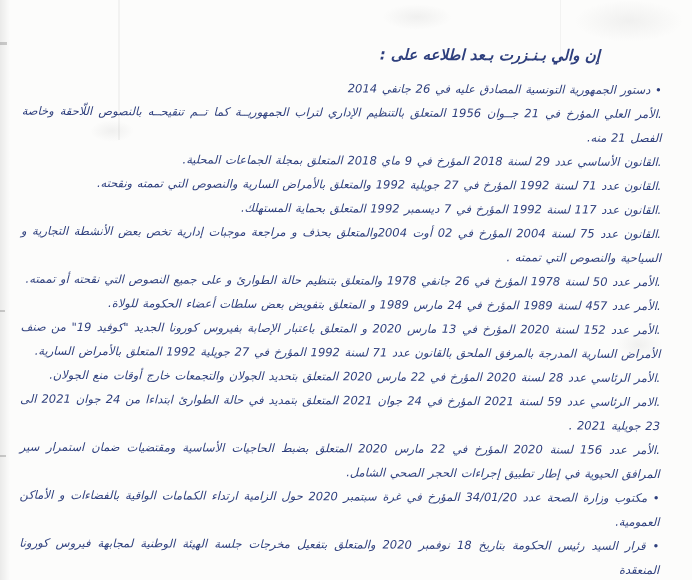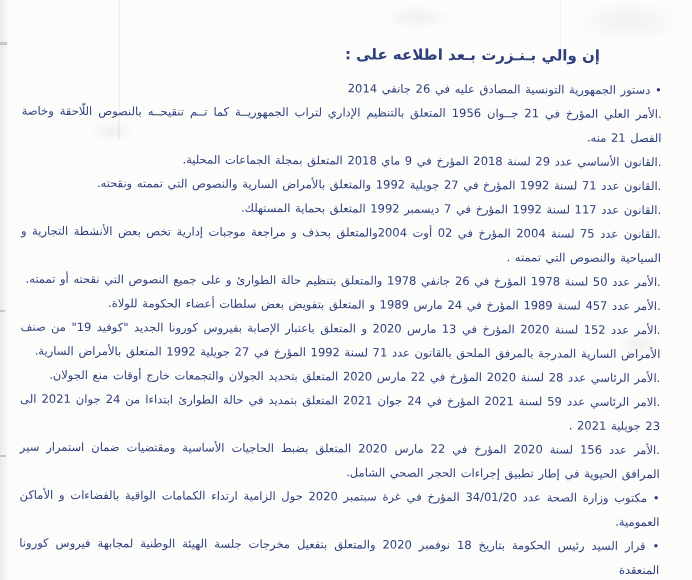--- a/index.html
+++ b/index.html
@@ -10,20 +10,21 @@
   body{
     width:692px;height:580px;overflow:hidden;
     background:#ffffff;
     font-family:"DejaVu Sans", sans-serif;
   }
   .page{
     position:relative;width:692px;height:580px;
     background:var(--paper);
     color:var(--ink);
     overflow:hidden;
+    font-style:italic;
   }
   .content{
     position:absolute;top:46px;right:30px;left:22px;
     direction:rtl;
     transform:rotate(0.3deg);
     transform-origin:top right;
   }
   .heading{
     margin:0 62px 12px 0;
     font-size:15px;

